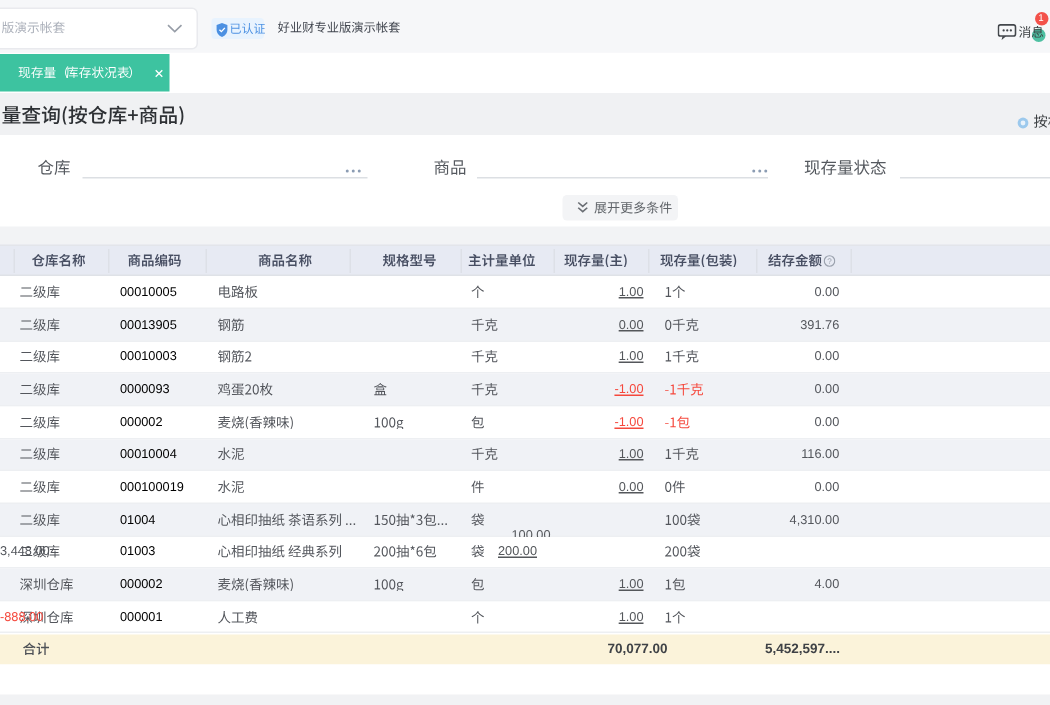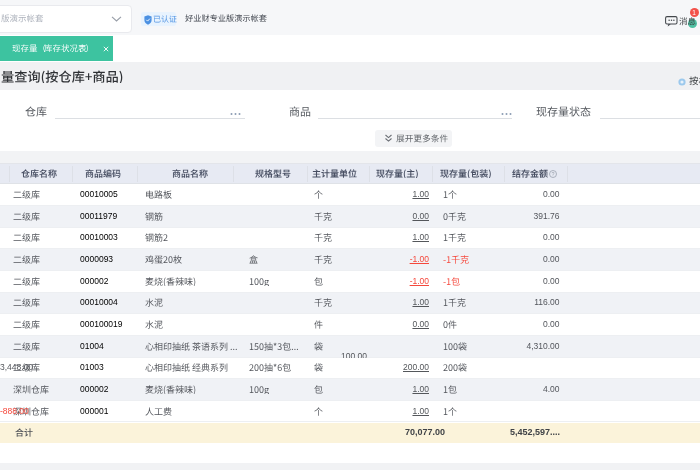--- a/index.html
+++ b/index.html
@@ -400,21 +400,21 @@
   </svg>
 <div class="num" style="left:0;top:190.1px;width:559.5px;text-align:right;color:#53565c">0.00</div>
 <div style="position:absolute;left:0;top:206.0px;width:700px;height:21.65px;background:#f0f2f6;border-bottom:1px solid #edeff2;box-sizing:border-box"></div>
 <svg style="position:absolute;left:13px;top:211.775px;" width="27.0" height="9" viewBox="0 -880 3000 1000" fill="#53565c">
     <g transform="scale(1,-1)">
       <use href="#g72" x="0"></use>
       <use href="#g73" x="1000"></use>
       <use href="#g18" x="2000"></use>
     </g>
   </svg>
-<div class="num" style="left:80px;top:211.8px">00011979</div>
+<div class="num" style="left:80px;top:211.8px">00013905</div>
 <svg style="position:absolute;left:145px;top:211.775px;" width="18.0" height="9" viewBox="0 -880 2000 1000" fill="#53565c">
     <g transform="scale(1,-1)">
       <use href="#g79" x="0"></use>
       <use href="#g80" x="1000"></use>
     </g>
   </svg>
 <svg style="position:absolute;left:314px;top:211.775px;" width="18.0" height="9" viewBox="0 -880 2000 1000" fill="#53565c">
     <g transform="scale(1,-1)">
       <use href="#g81" x="0"></use>
       <use href="#g82" x="1000"></use>
@@ -687,21 +687,21 @@
       <use href="#g112" x="2665"></use>
       <use href="#g117" x="3132"></use>
       <use href="#g98" x="3687"></use>
     </g>
   </svg>
 <svg style="position:absolute;left:314px;top:363.325px;" width="9.0" height="9" viewBox="0 -880 1000 1000" fill="#53565c">
     <g transform="scale(1,-1)">
       <use href="#g114" x="0"></use>
     </g>
   </svg>
-<div class="num lnk" style="left:0;top:363.3px;width:429px;text-align:right;color:#54575b">200.00</div>
+<div class="num lnk" style="left:0;top:363.3px;width:358px;text-align:right;color:#54575b">200.00</div>
 <svg style="position:absolute;left:443px;top:363.325px;" width="24.0" height="9" viewBox="0 -880 2665 1000" fill="#53565c">
     <g transform="scale(1,-1)">
       <use href="#g84" x="0"></use>
       <use href="#g83" x="555"></use>
       <use href="#g83" x="1110"></use>
       <use href="#g114" x="1665"></use>
     </g>
   </svg>
 <div class="num" style="left:0;top:363.3px;width:559.5px;color:#53565c">3,448.00</div>
 <div style="position:absolute;left:0;top:379.1px;width:700px;height:21.65px;background:#f0f2f6;border-bottom:1px solid #edeff2;box-sizing:border-box"></div>

